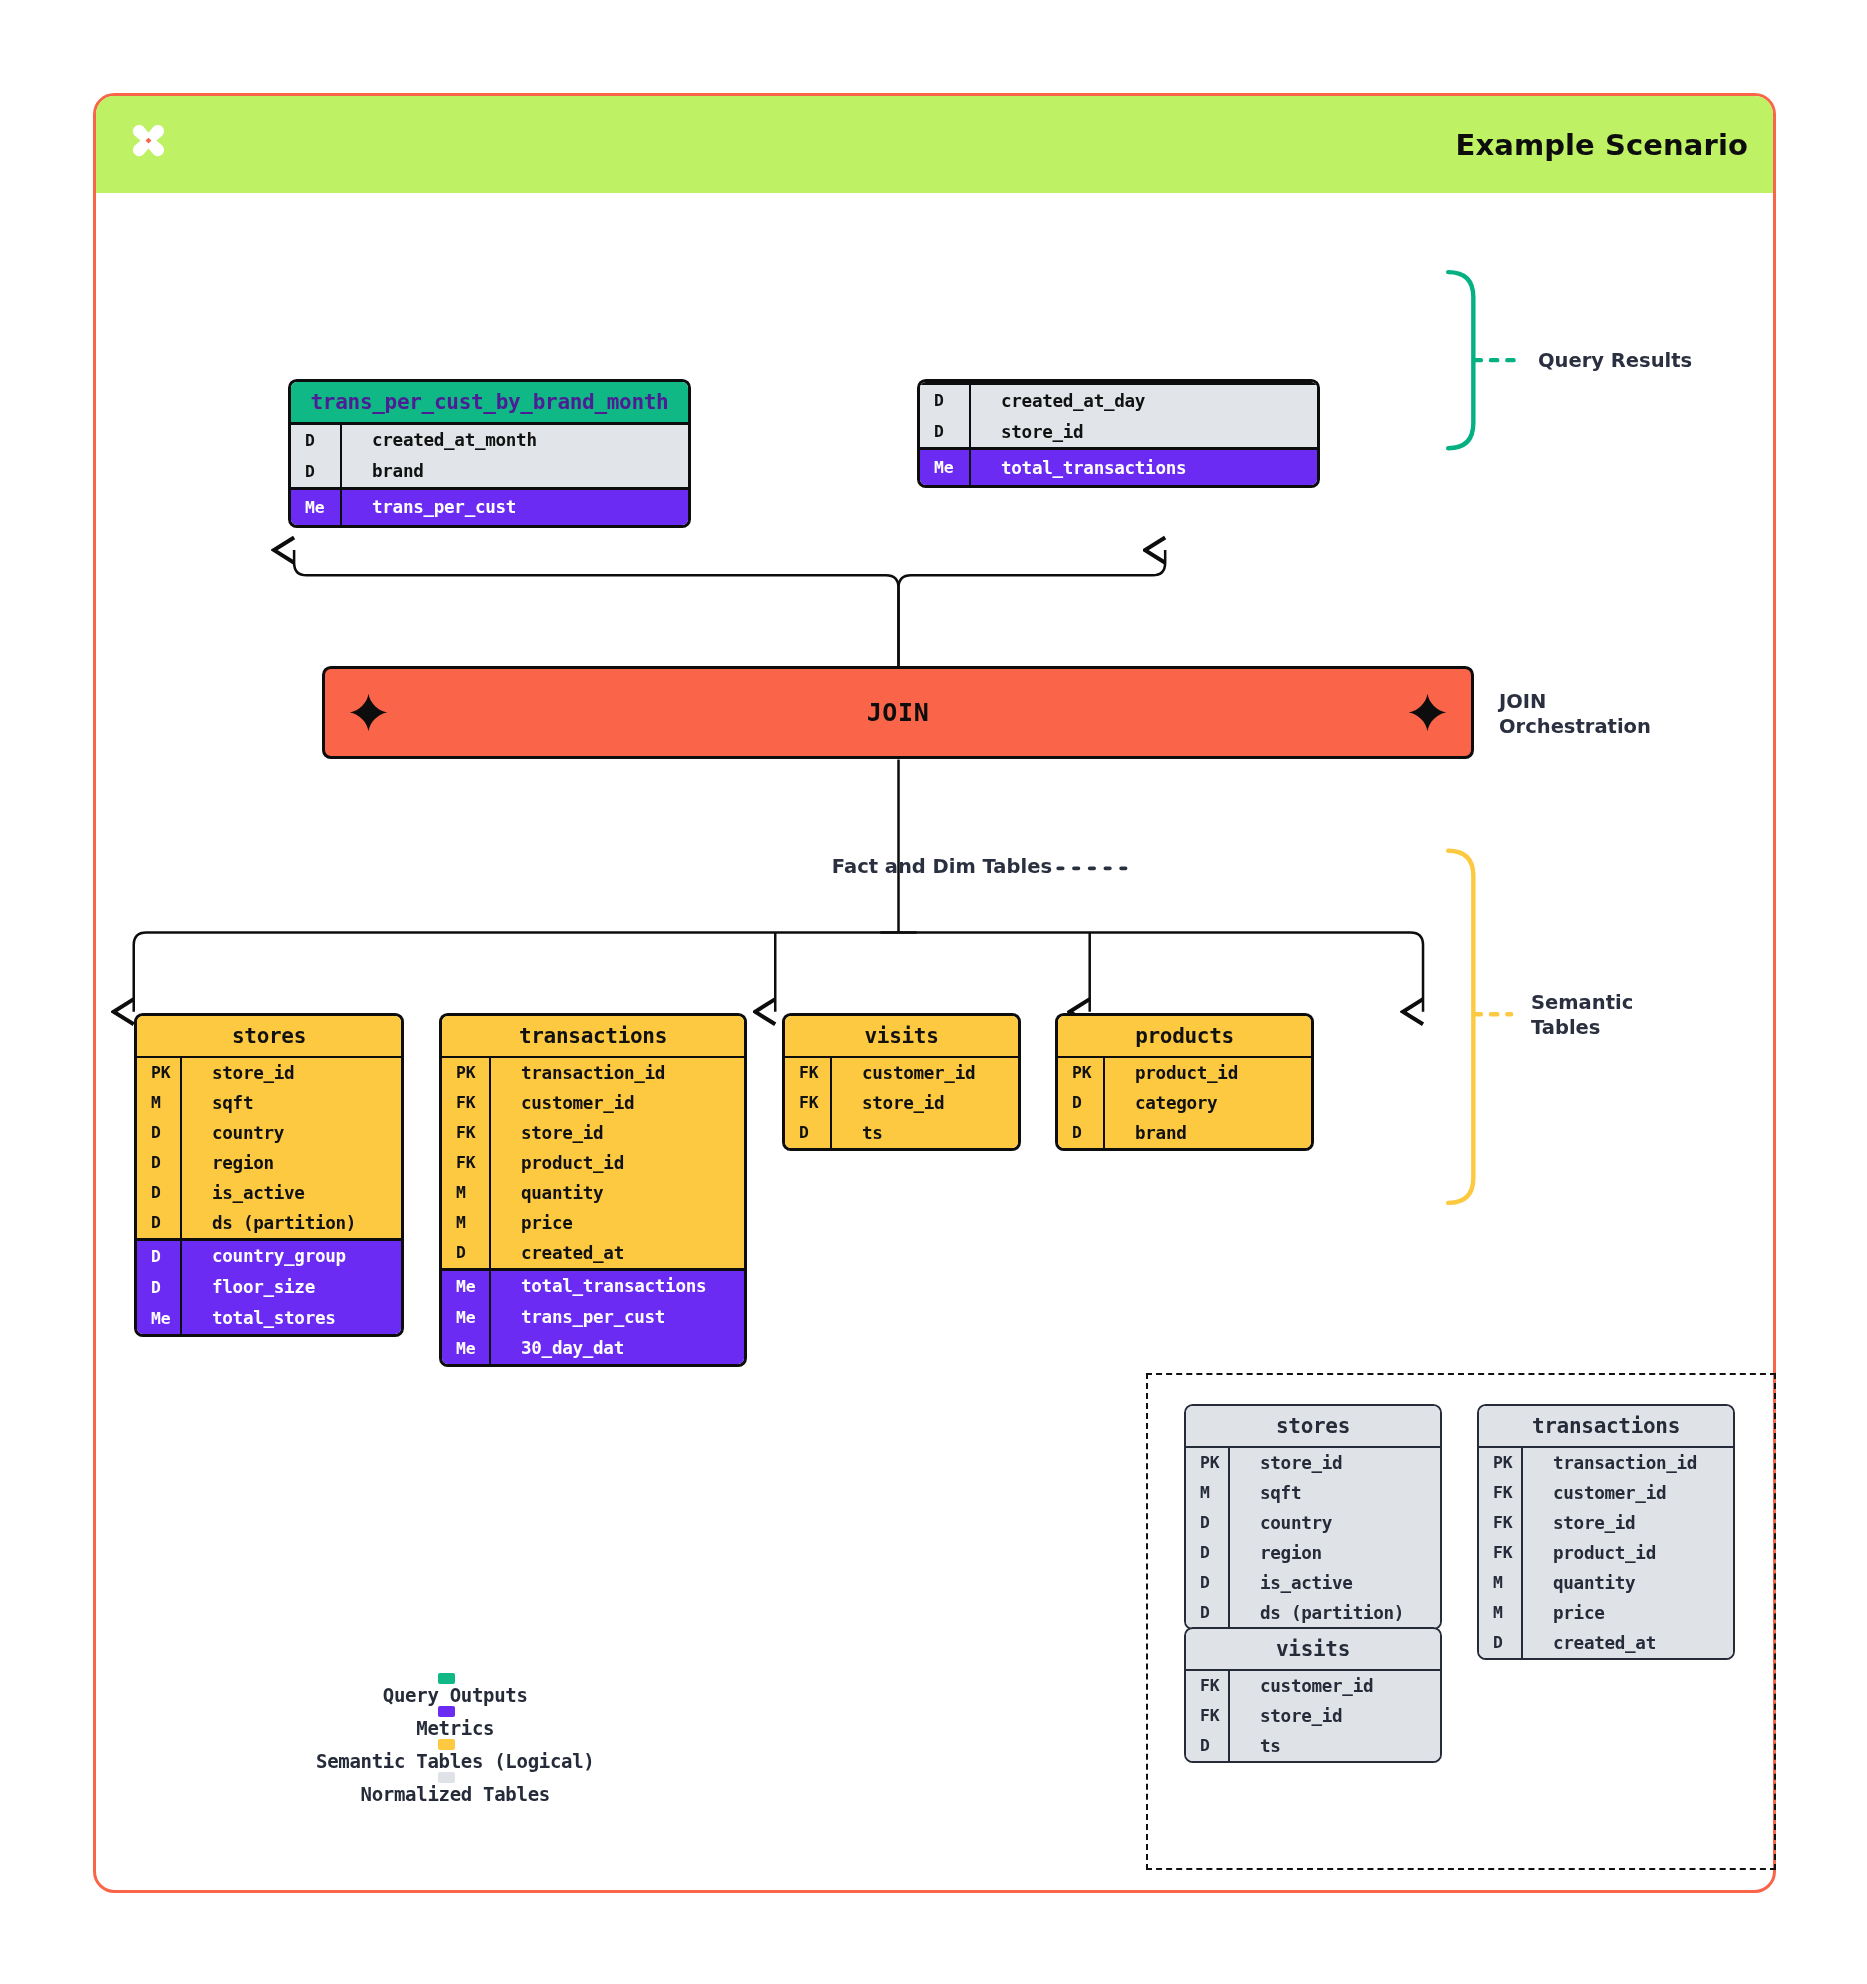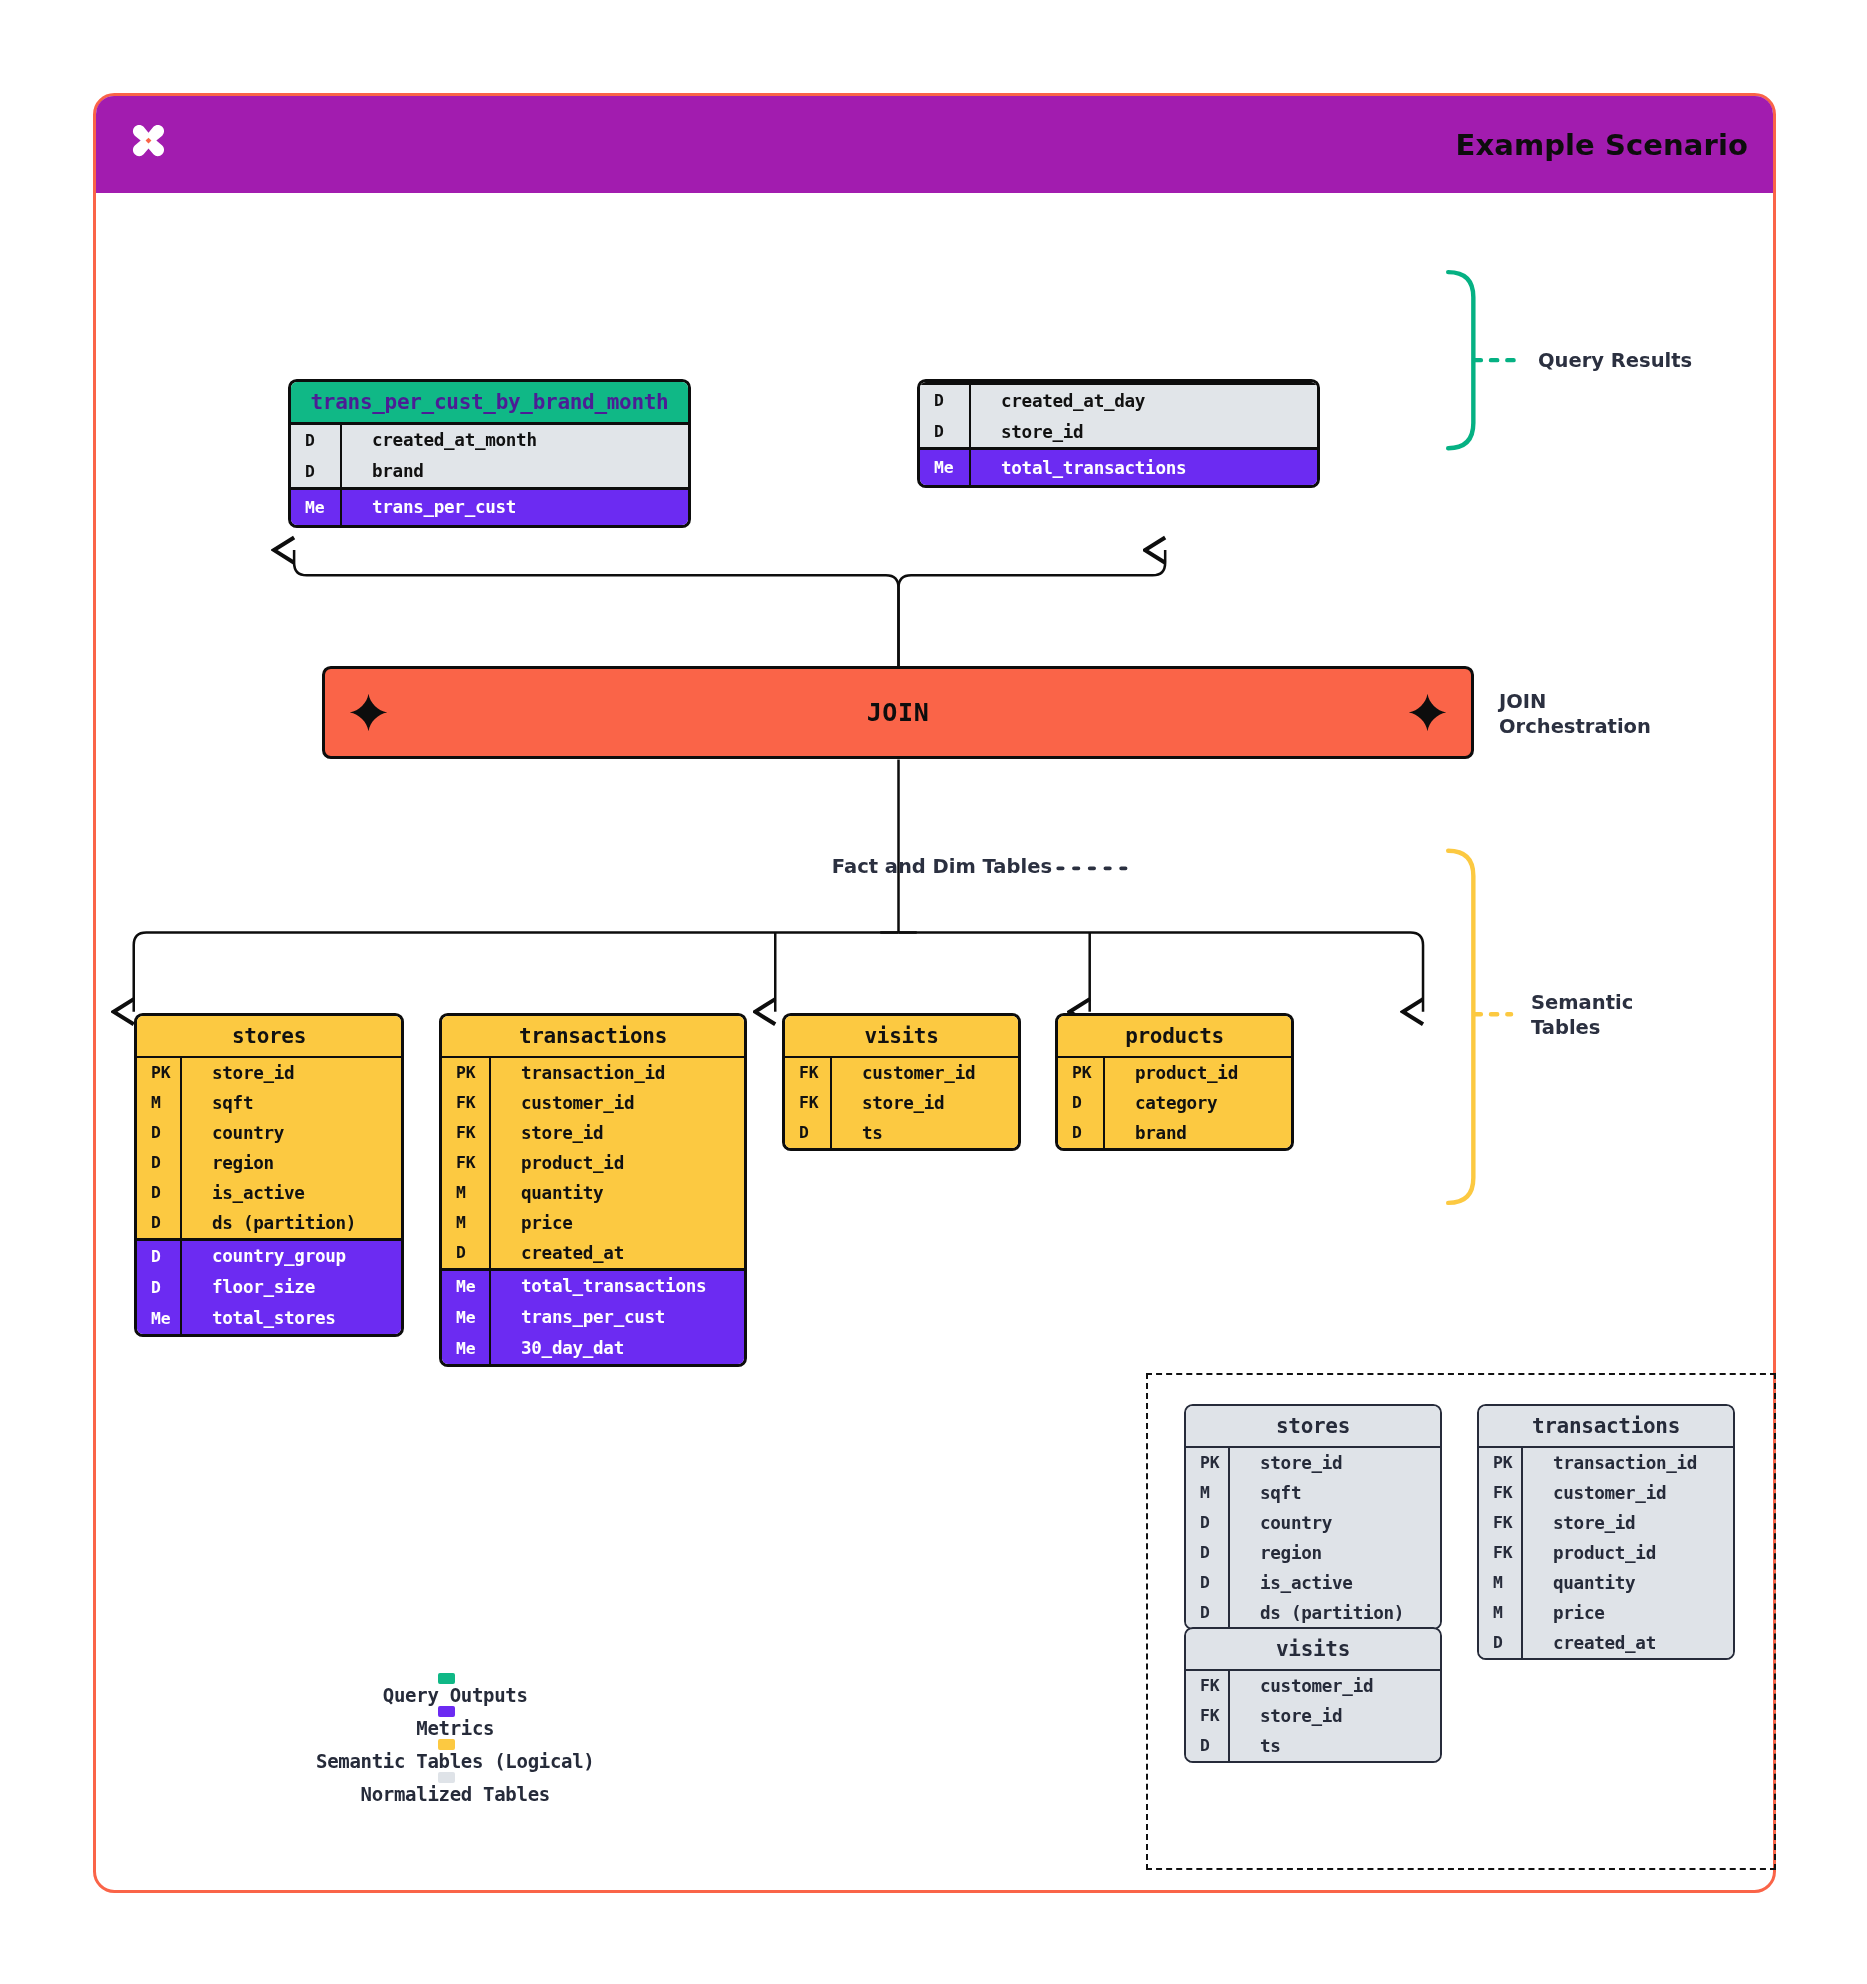--- a/index.html
+++ b/index.html
@@ -28,21 +28,21 @@
     background: #ffffff;
   }
 
   
   #header {
     position: absolute;
     left: 0px;
     top: 0px;
     width: 1677px;
     height: 97px;
-    background: #a21caf;
+    background: #bef264;
     border-radius: 18px 18px 0 0;
     display: flex;
     align-items: center;
     justify-content: space-between;
     box-sizing: border-box;
     padding: 0 25px 0 28px;
   }
   #header-title {
     color: #0d0d0d;
     font-size: 29px;
@@ -407,21 +407,21 @@
           <div class="fld">store_id</div>
       </div>
       <div class="row dark-txt" style="height:30px;">
         <div class="tag" style="width:45px;">D</div>
         <div class="vline"></div>
           <div class="fld">ts</div>
       </div>
     </div>
   </div>
 
-  <div class="node" style="left:959px; top:917px; width:239px;">
+  <div class="node" style="left:959px; top:917px; width:259px;">
     <div class="tbl-head yellow">products</div>
     <div class="rows yellow">
       <div class="row dark-txt" style="height:30px;">
         <div class="tag" style="width:45px;">PK</div>
         <div class="vline"></div>
           <div class="fld">product_id</div>
       </div>
       <div class="row dark-txt" style="height:30px;">
         <div class="tag" style="width:45px;">D</div>
         <div class="vline"></div>

